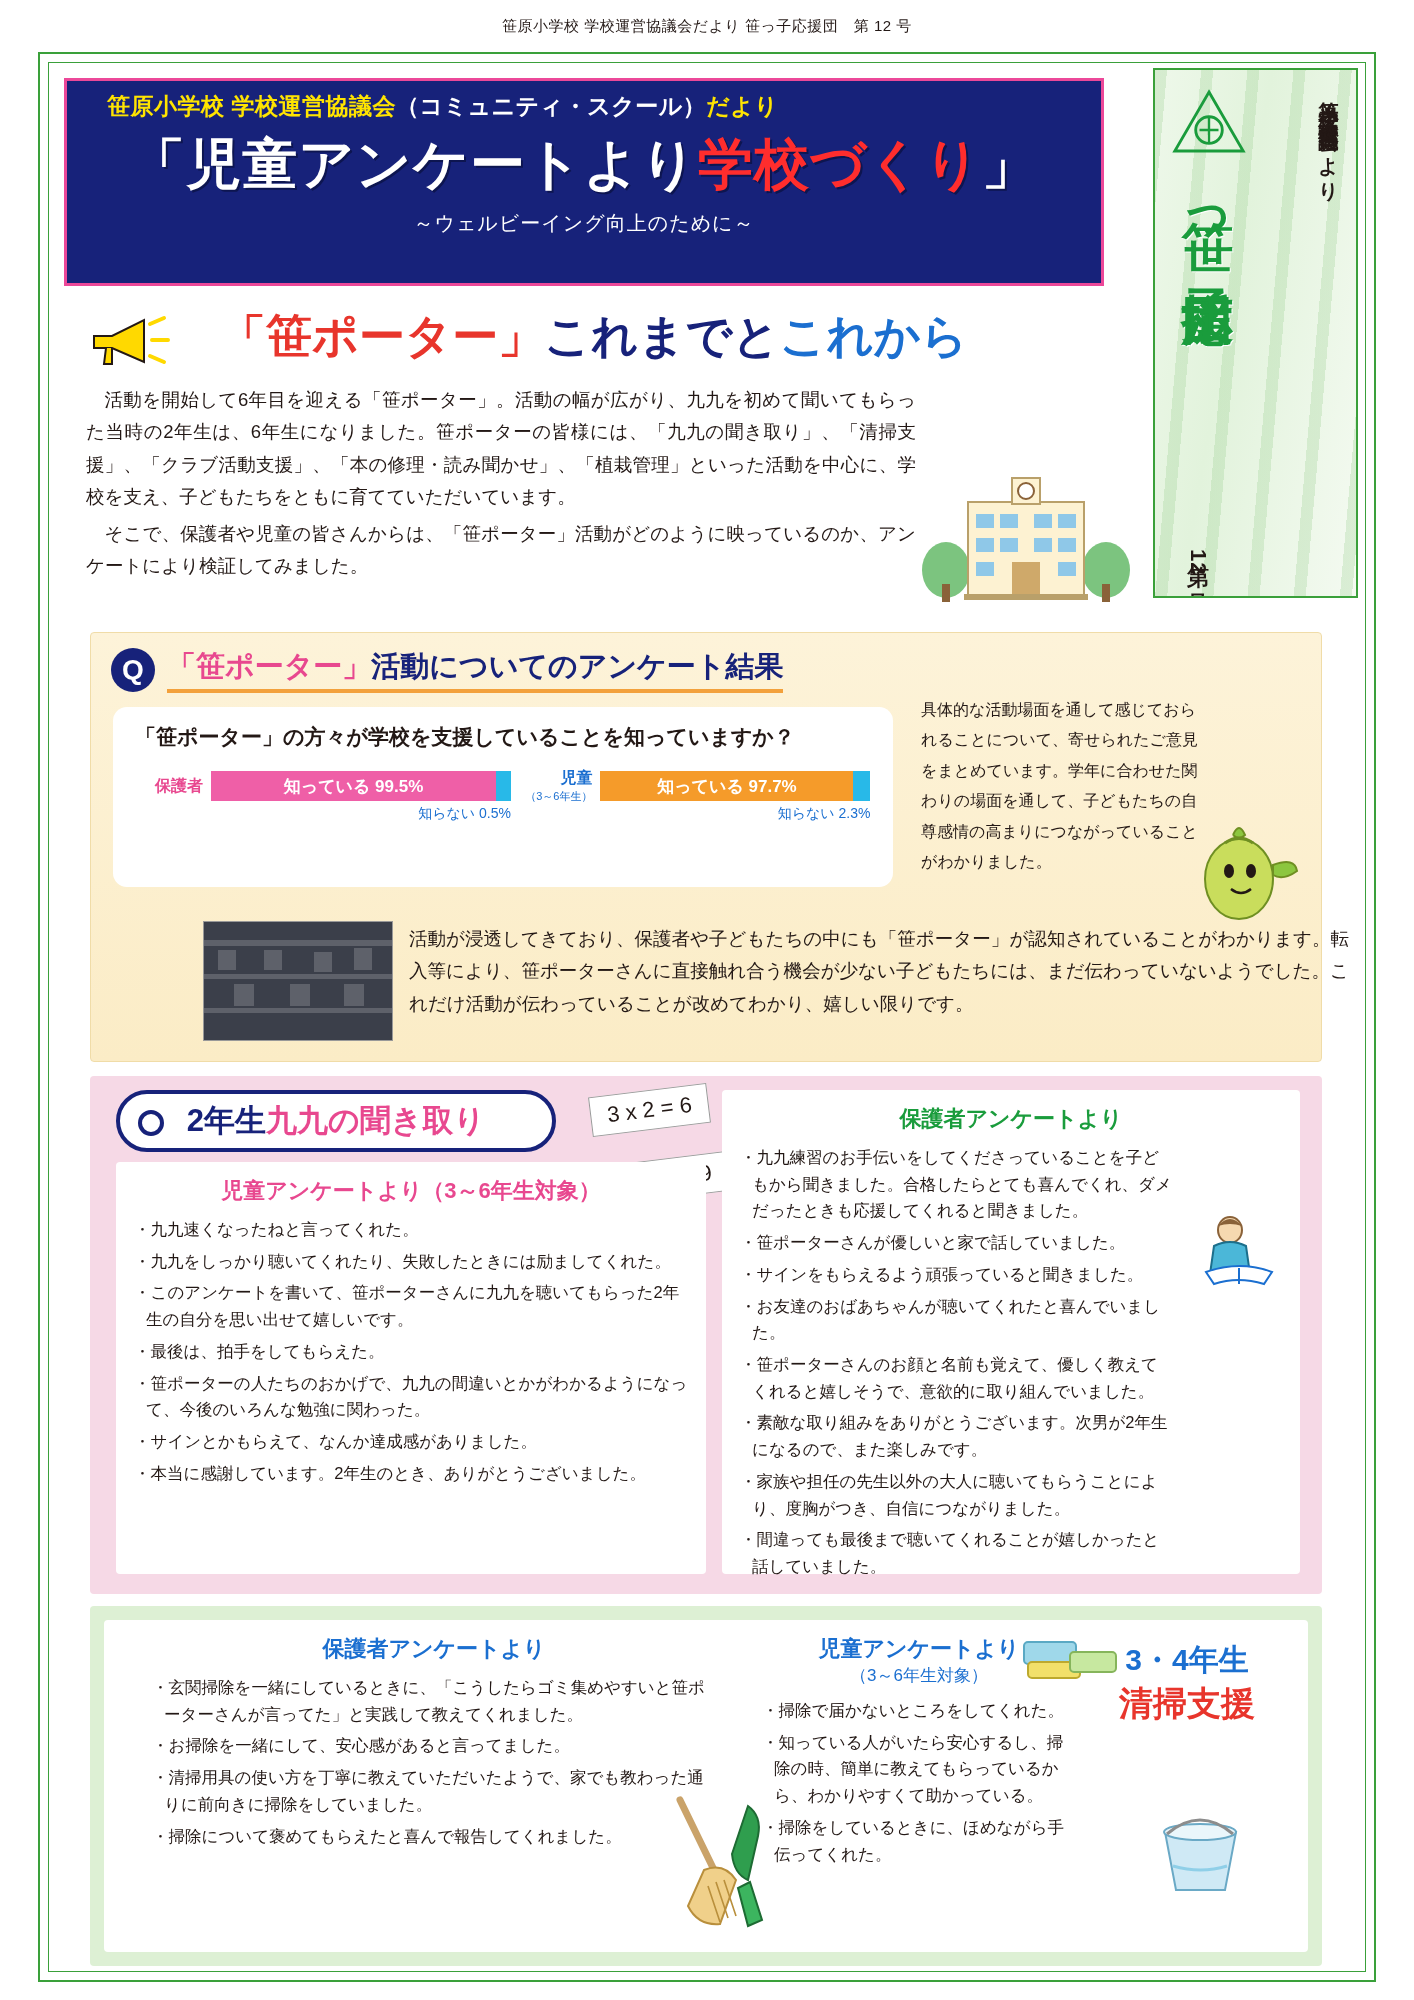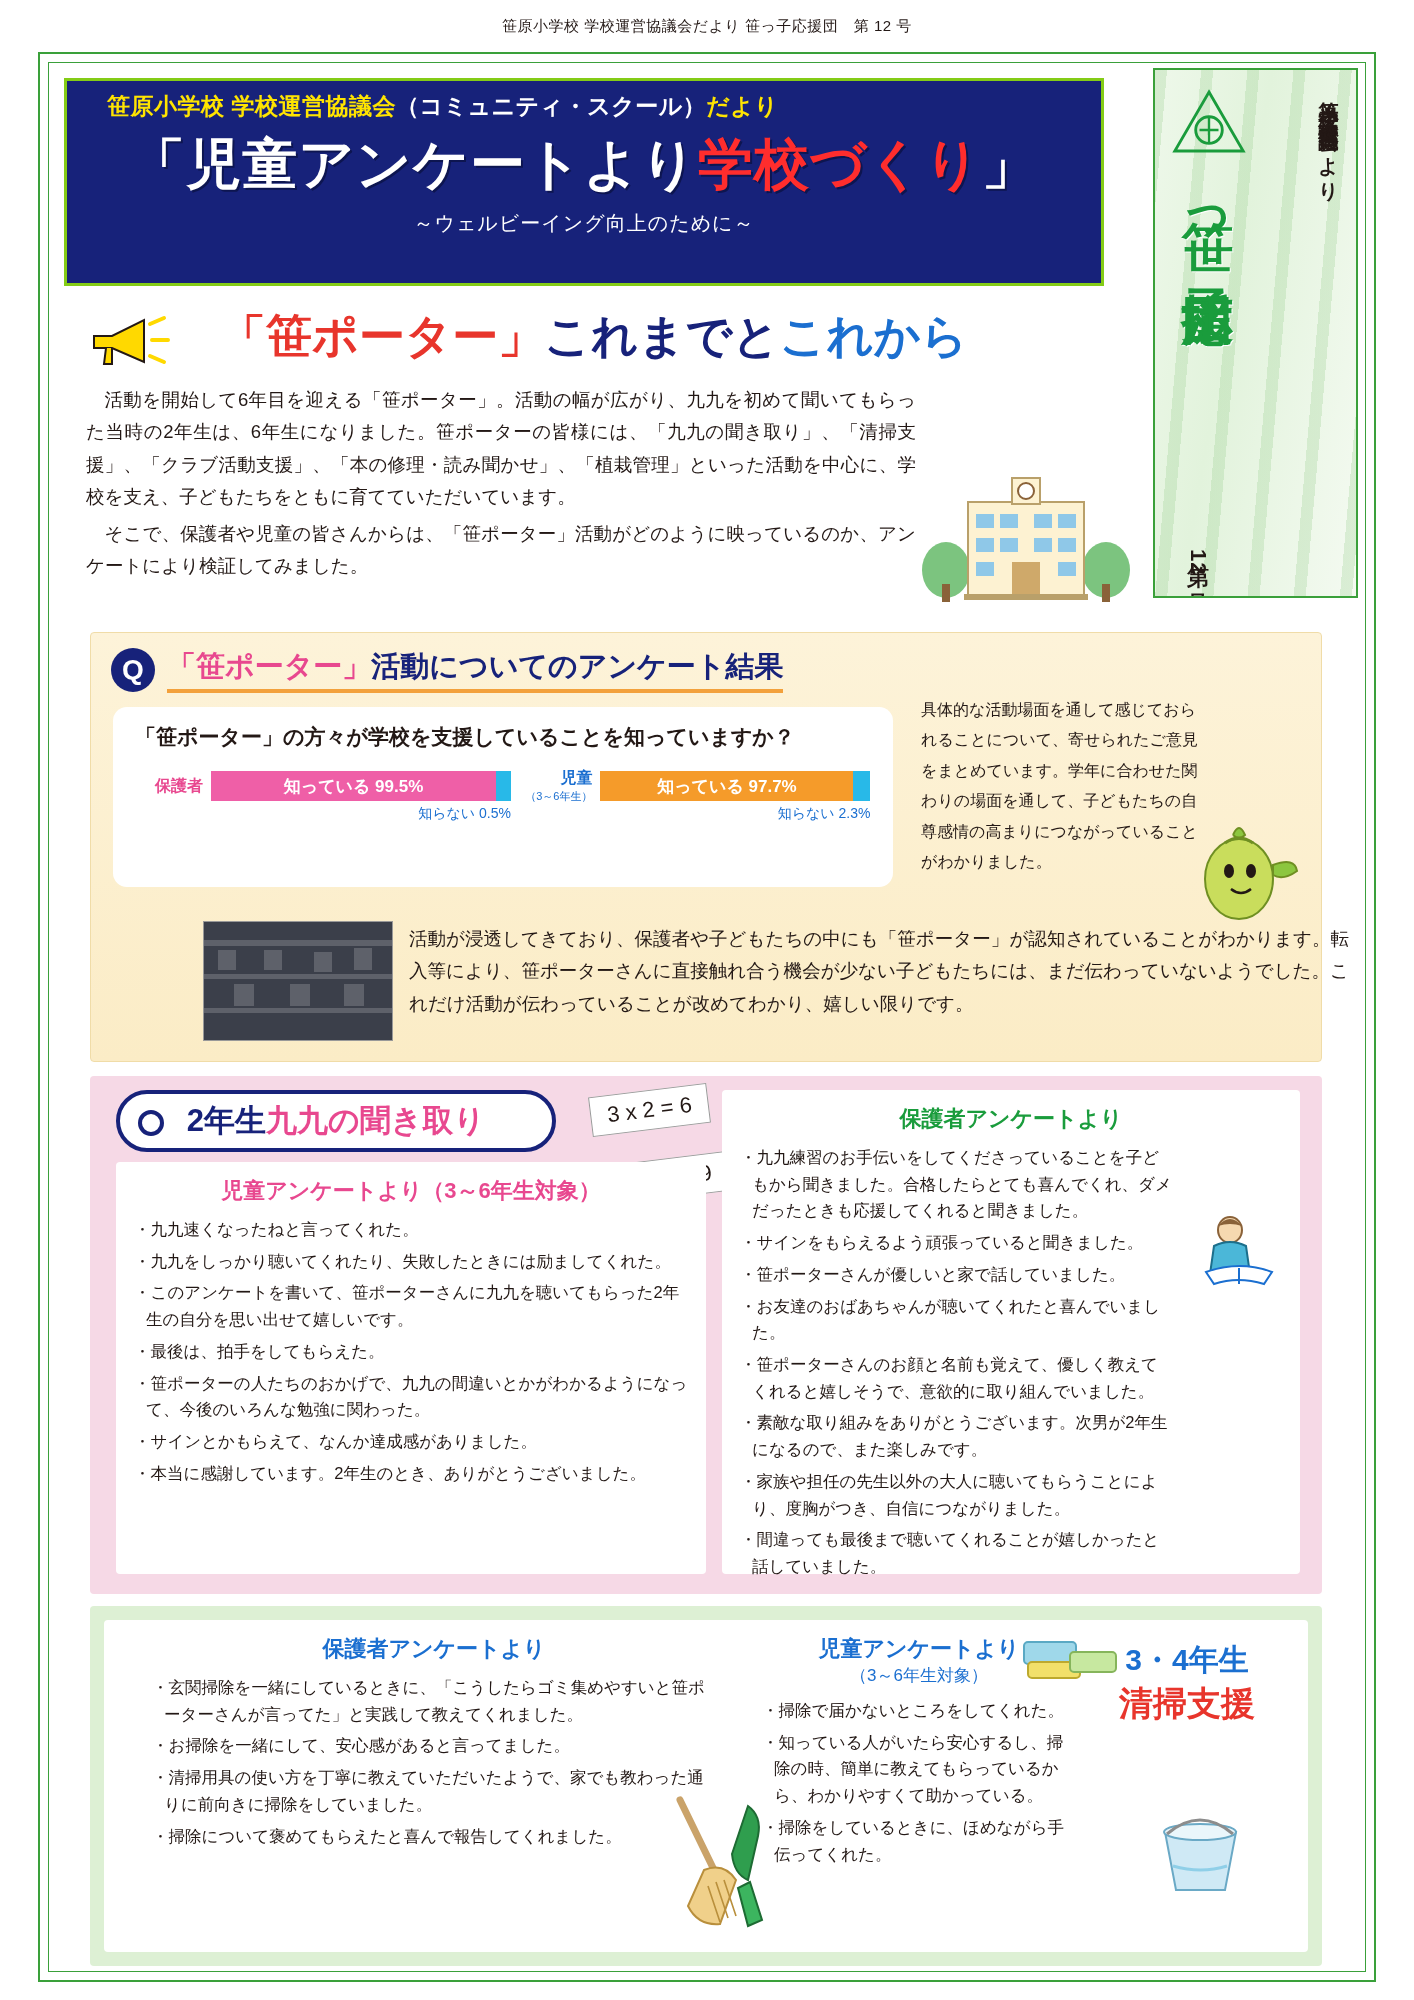--- a/index.html
+++ b/index.html
@@ -82,21 +82,21 @@
     color:#231815;
     letter-spacing:1px;
   }
 
   
   .title-box {
     position:absolute;
     left:24px; top:24px;
     width:1040px; height:208px;
     background:#17227a;
-    border:3px solid #84cc16;
+    border:3px solid #ec4899;
     color:#fff;
     padding:10px 0 0 0;
   }
   .title-sub1 {
     font-size:23px;
     font-weight:bold;
     margin-left:40px;
     color:#ffe400;
     letter-spacing:0.5px;
   }
@@ -504,22 +504,22 @@
           <ellipse cx="34" cy="20" rx="12" ry="13" fill="#f6d9b0" stroke="#8a6239" stroke-width="2"></ellipse>
           <path d="M22 16 q12 -14 24 0 q-12 -4 -24 0" fill="#8a6239"></path>
           <path d="M18 36 q16 -8 32 0 l4 28 l-40 0 Z" fill="#4bb7d8" stroke="#1c6f8c" stroke-width="2"></path>
           <path d="M10 62 q34 -12 66 0 l-8 12 q-26 -8 -50 0 Z" fill="#fff" stroke="#1b6fd0" stroke-width="2"></path>
           <path d="M43 58 L43 74" stroke="#1b6fd0" stroke-width="2"></path>
         </svg>
       </div>
       <div class="bullets" style="width:470px;">
         <ul>
           <li>・九九練習のお手伝いをしてくださっていることを子どもから聞きました。合格したらとても喜んでくれ、ダメだったときも応援してくれると聞きました。</li>
+          <li>・笹ポーターさんが優しいと家で話していました。</li>
           <li>・サインをもらえるよう頑張っていると聞きました。</li>
-          <li>・笹ポーターさんが優しいと家で話していました。</li>
           <li>・お友達のおばあちゃんが聴いてくれたと喜んでいました。</li>
           <li>・笹ポーターさんのお顔と名前も覚えて、優しく教えてくれると嬉しそうで、意欲的に取り組んでいました。</li>
           <li>・素敵な取り組みをありがとうございます。次男が2年生になるので、また楽しみです。</li>
           <li>・家族や担任の先生以外の大人に聴いてもらうことにより、度胸がつき、自信につながりました。</li>
           <li>・間違っても最後まで聴いてくれることが嬉しかったと話していました。</li>
         </ul>
       </div>
     </div>
   </div>
 

